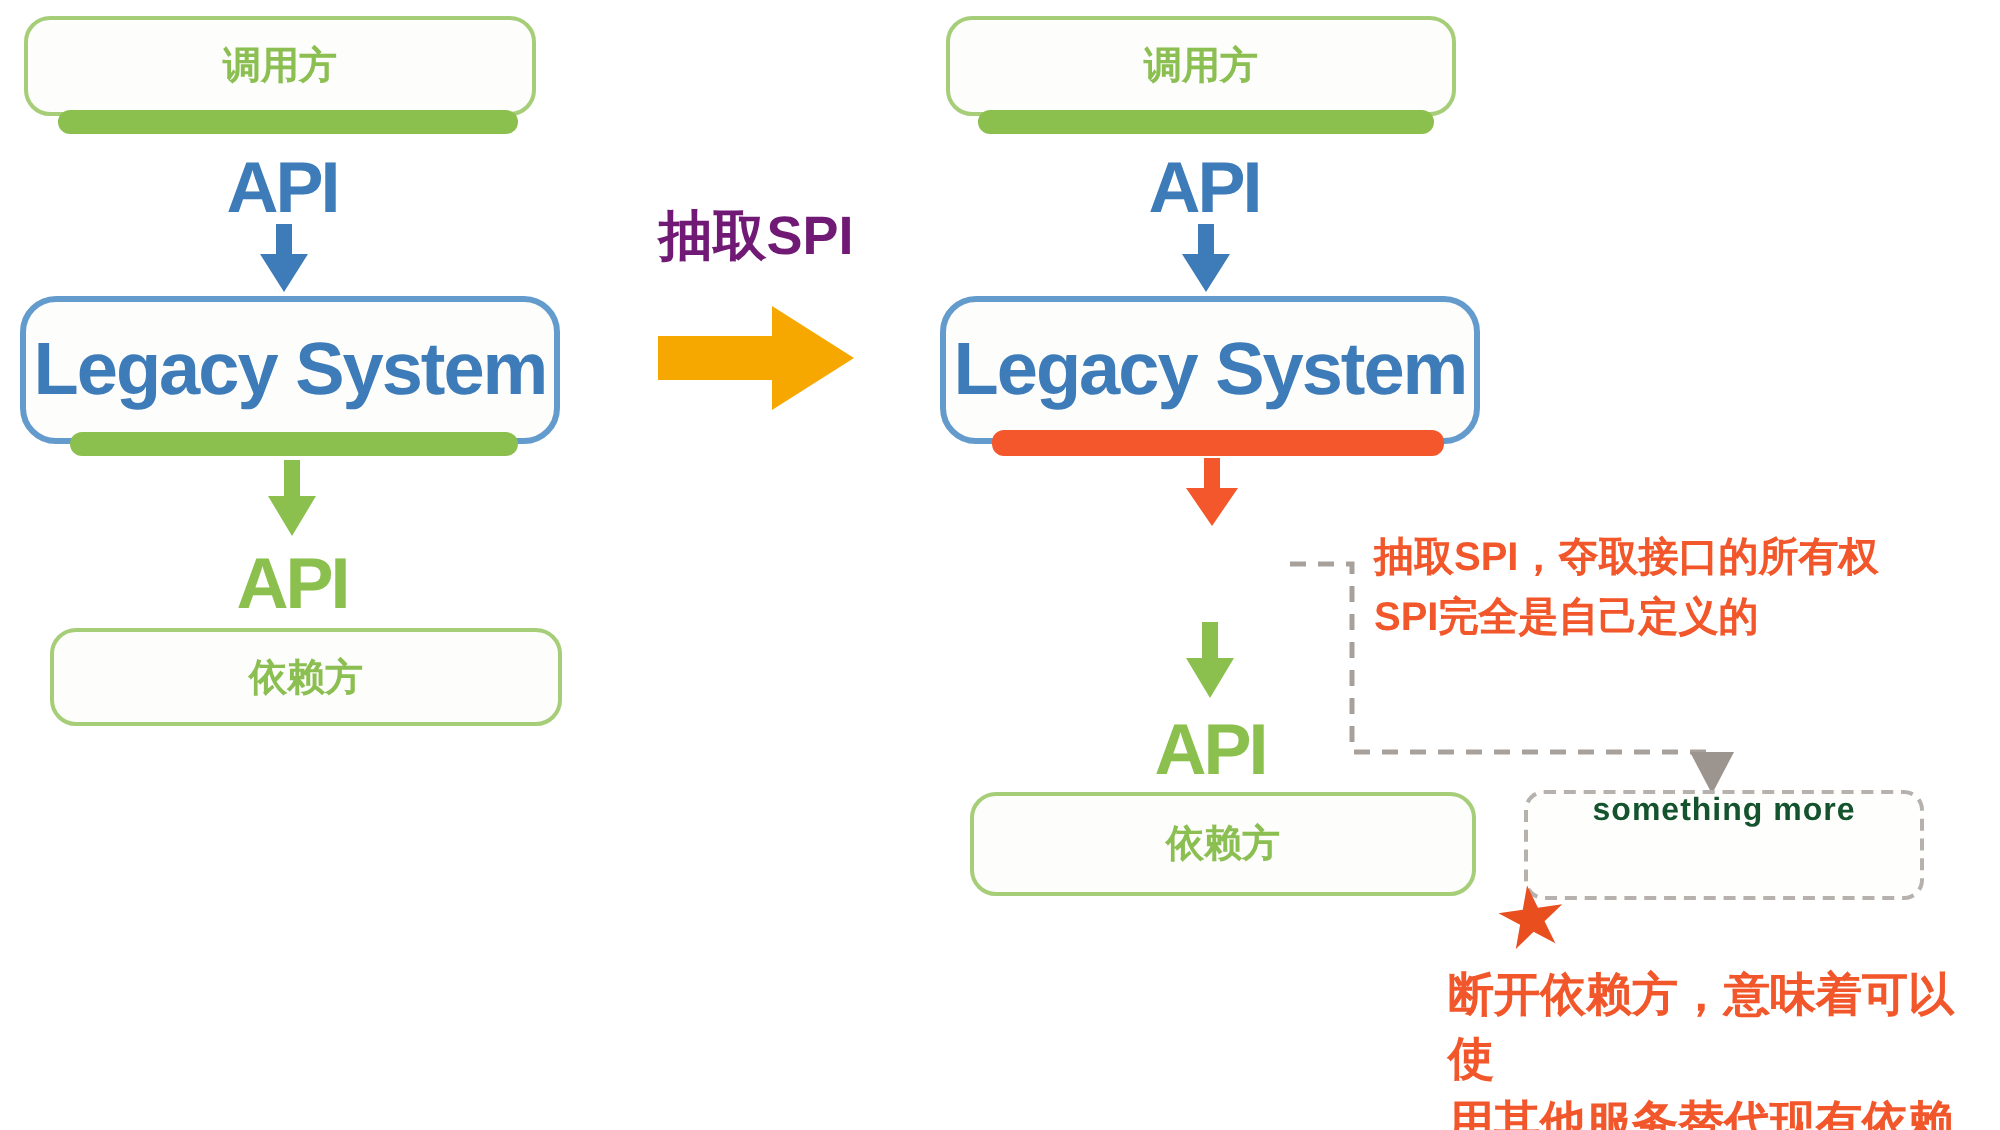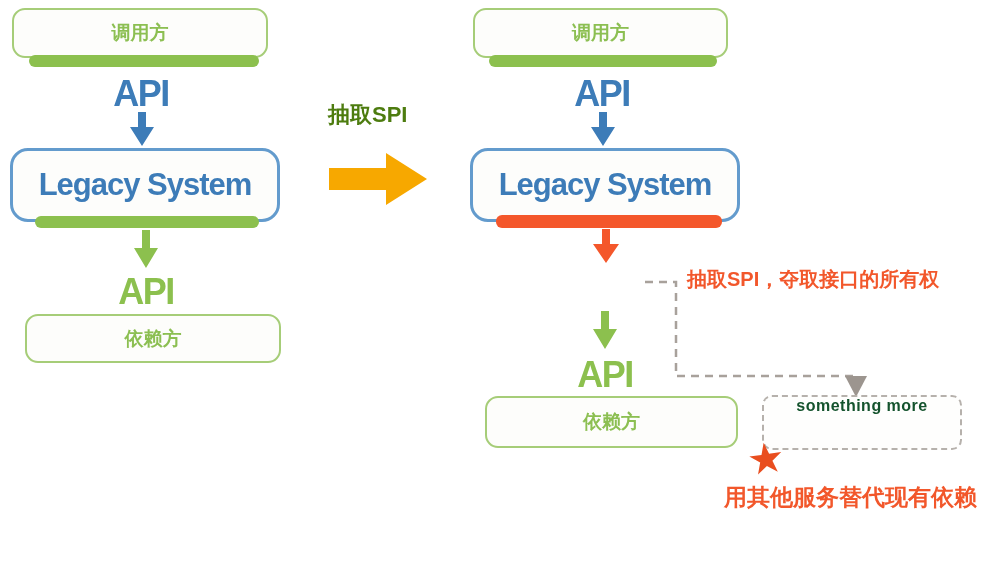--- a/index.html
+++ b/index.html
@@ -9,31 +9,31 @@
   }
   .abs{position:absolute;}
   .box{
     position:absolute;display:flex;align-items:center;justify-content:center;
     background:#fdfdfb;box-sizing:border-box;
   }
   .caller-box,.dep-box{
     border:2px solid #a6cd78;border-radius:13px;color:#8cbf52;font-size:19px;
   }
   .legacy-box{
-    border:3px solid #639bcd;border-radius:18px;color:#3d7cb8;font-size:31px;letter-spacing:-1px;justify-content:center;
+    border:3px solid #639bcd;border-radius:18px;color:#3d7cb8;font-size:37px;letter-spacing:-1px;justify-content:center;
   }
   .bar{position:absolute;border-radius:6px;}
   .bar-green{background:#8cc04e;}
   .bar-orange{background:#f4572b;}
   .big-label{position:absolute;text-align:center;font-size:36px;letter-spacing:-1.5px;line-height:1;}
   .blue-text{color:#3d7cb8;}
   .green-text{color:#8cc04e;}
   .orange-text{color:#f4572b;}
   .spi-label{font-size:48px;}
-  .transform-label{position:absolute;text-align:left;font-size:22px;color:#4d7c0f;}
+  .transform-label{position:absolute;text-align:center;font-size:27px;color:#701a75;}
   .note{position:absolute;color:#f2572b;}
   .note-top{font-size:20px;line-height:30px;margin-top:28px;}
   .note-bottom{font-size:23px;line-height:32px;}
   .something-box{
     position:absolute;display:flex;align-items:flex-start;justify-content:center;
     border:2px dashed #b6b1ac;border-radius:10px;background:#fefefd;
     color:#14532d;font-size:16px;box-sizing:border-box;letter-spacing:0.5px;
   }
   .star{
     position:absolute;color:#e94e1f;font-size:42px;line-height:42px;width:44px;height:44px;
@@ -116,32 +116,34 @@
   </div>
 
   <div class="big-label green-text" style="left:555px;top:357px;width:100px;">API</div>
 
   <div class="box dep-box" style="left:485px;top:396px;width:253px;height:52px;">
     <span>依赖方</span>
   </div>
 
   <div class="note note-top" style="left:687px;top:236px;width:290px;">
     <div>抽取SPI，夺取接口的所有权</div>
+    <div>SPI完全是自己定义的</div>
   </div>
 
   <div class="abs" style="left:640px;top:265px;">
     <svg width="240" height="140" viewBox="0 0 240 140">
       <path d="M5 17 H36 V111 H214" fill="none" stroke="#a8a19b" stroke-width="2.5" stroke-dasharray="8 6"></path>
       <polygon points="205,111 227,111 216,132" fill="#9c958f"></polygon>
     </svg>
   </div>
 
   <div class="something-box" style="left:762px;top:395px;width:200px;height:55px;">
     <span>something more</span>
   </div>
 
   <div class="star" style="left:744px;top:438px;">★</div>
 
   <div class="note note-bottom" style="left:724px;top:481px;width:270px;">
+    <div>断开依赖方，意味着可以使</div>
     <div>用其他服务替代现有依赖</div>
   </div>
 
 </div>
 
 </body></html>

